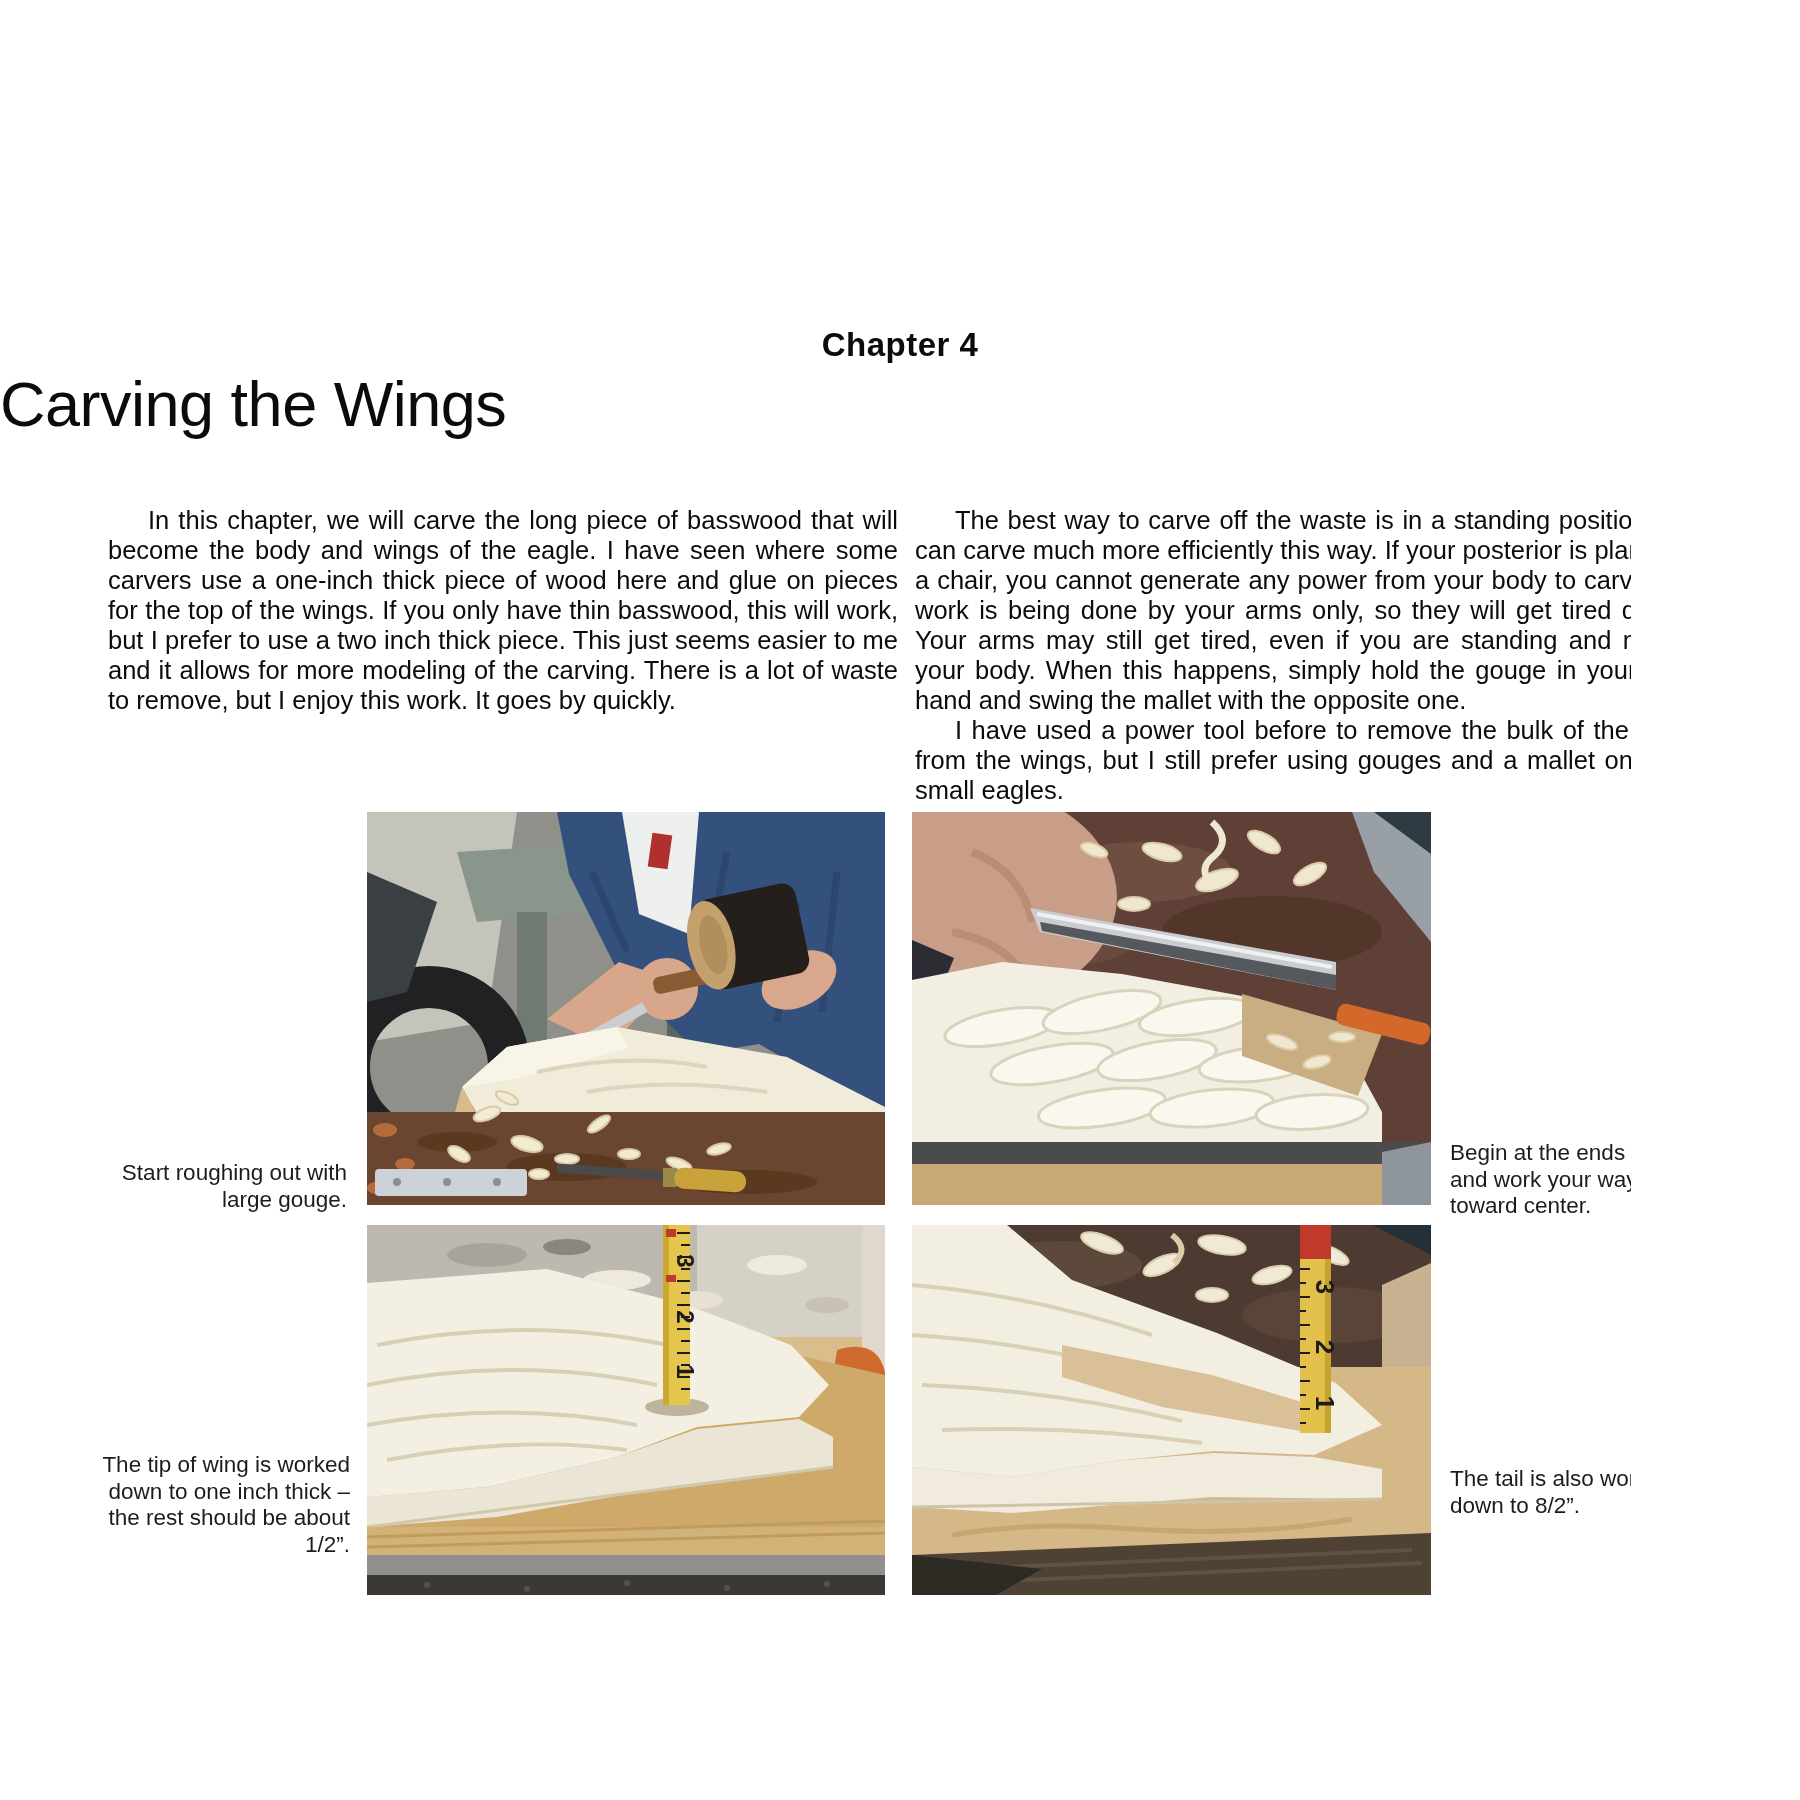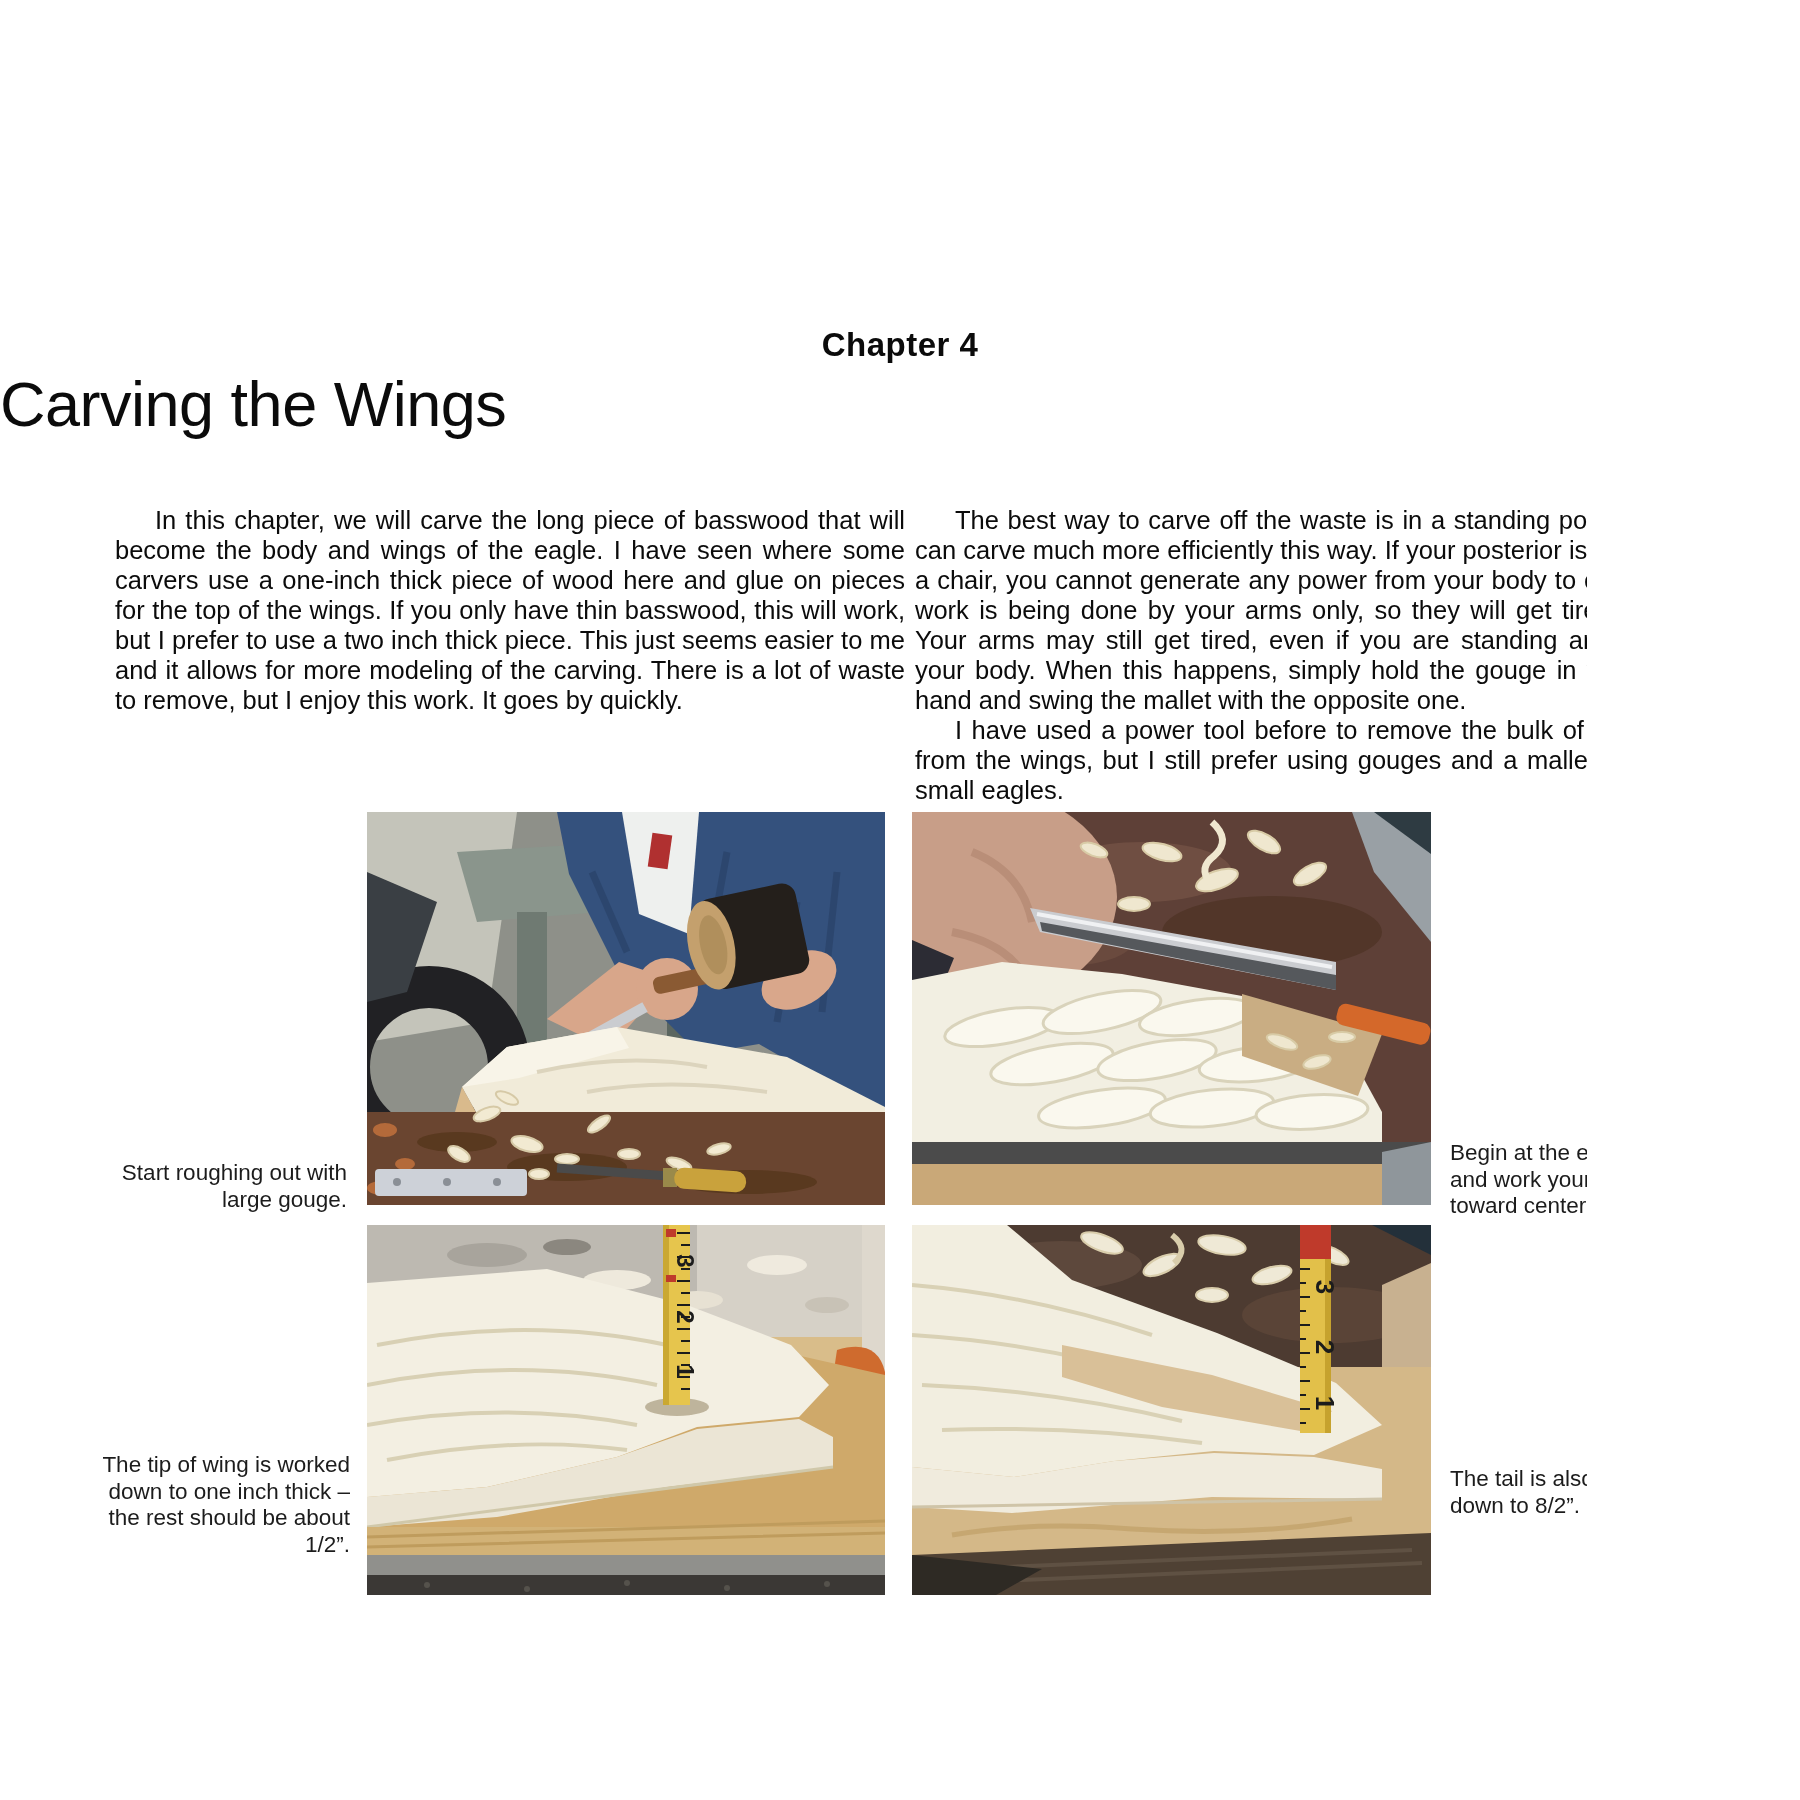--- a/index.html
+++ b/index.html
@@ -1,33 +1,33 @@
 <!DOCTYPE html>
 <html><head>
 <meta charset="utf-8">
 <style>
   html,body{margin:0;padding:0;background:#ffffff;}
   .page{
     position:relative;width:1587px;height:1800px;background:#ffffff;
-    font-family:"Liberation Sans", sans-serif;color:#0b0b0b;overflow:hidden;
+    font-family:"Liberation Sans", sans-serif;color:#0b0b0b;overflow:hidden;padding-left:44px;
   }
   .chapter-label{
     position:absolute;left:0;top:326px;width:1800px;text-align:center;
     font-size:33px;font-weight:bold;letter-spacing:.5px;margin:0;
   }
   .page-title{
     position:absolute;left:0;top:368px;width:1800px;text-align:left;
     font-size:63px;font-weight:400;letter-spacing:-0.5px;margin:0;
   }
   .col{
     position:absolute;top:505px;width:790px;
     font-size:25.5px;line-height:30px;text-align:justify;
   }
   .col p{margin:0;text-indent:40px;}
-  .col-left{left:115px;}
+  .col-left{left:108px;}
   .col-right{left:915px;}
   .photo{position:absolute;overflow:hidden;background:#777;}
   .photo svg{display:block;}
   .p1{left:367px;top:812px;width:518px;height:393px;}
   .p2{left:912px;top:812px;width:519px;height:393px;}
   .p3{left:367px;top:1225px;width:518px;height:370px;}
   .p4{left:912px;top:1225px;width:519px;height:370px;}
   .caption{
     position:absolute;font-size:22.5px;line-height:26.5px;color:#1c1c1c;
   }

